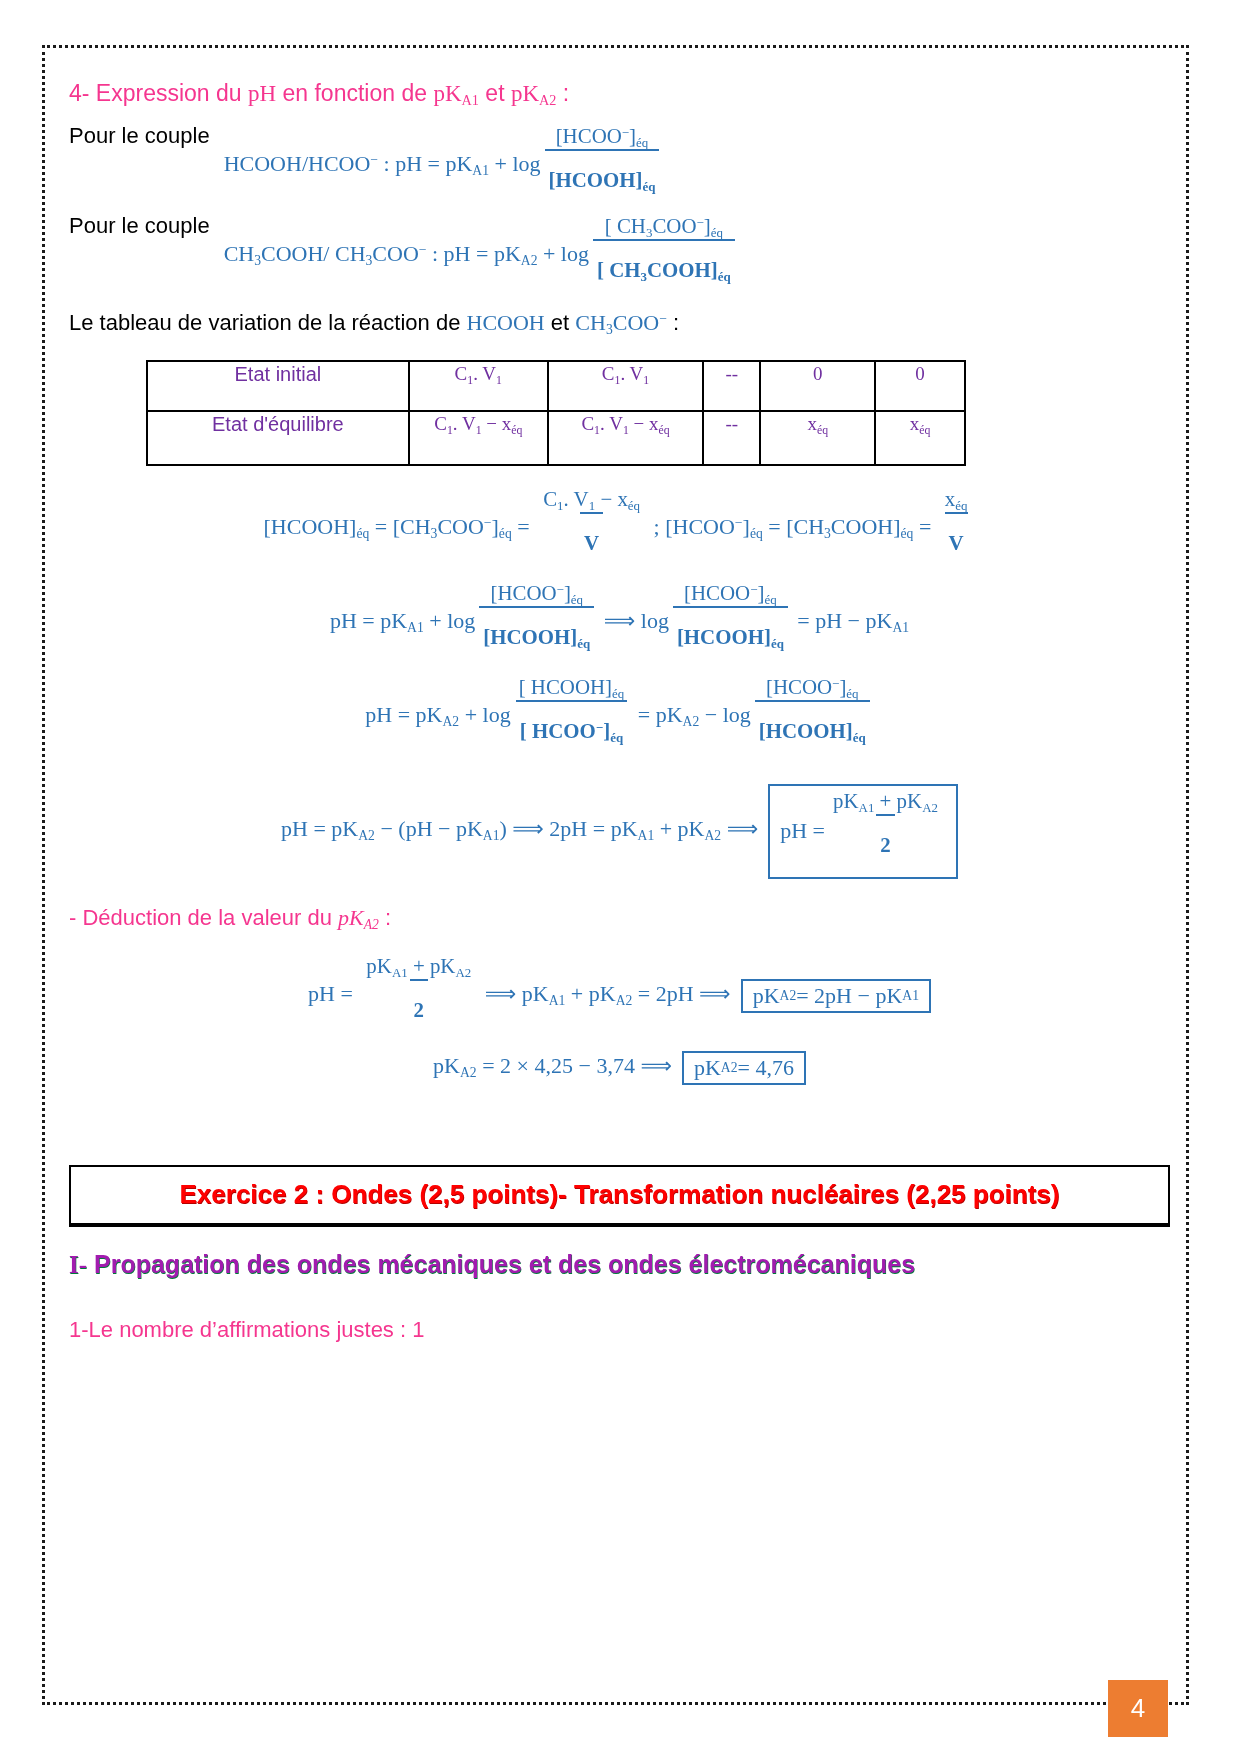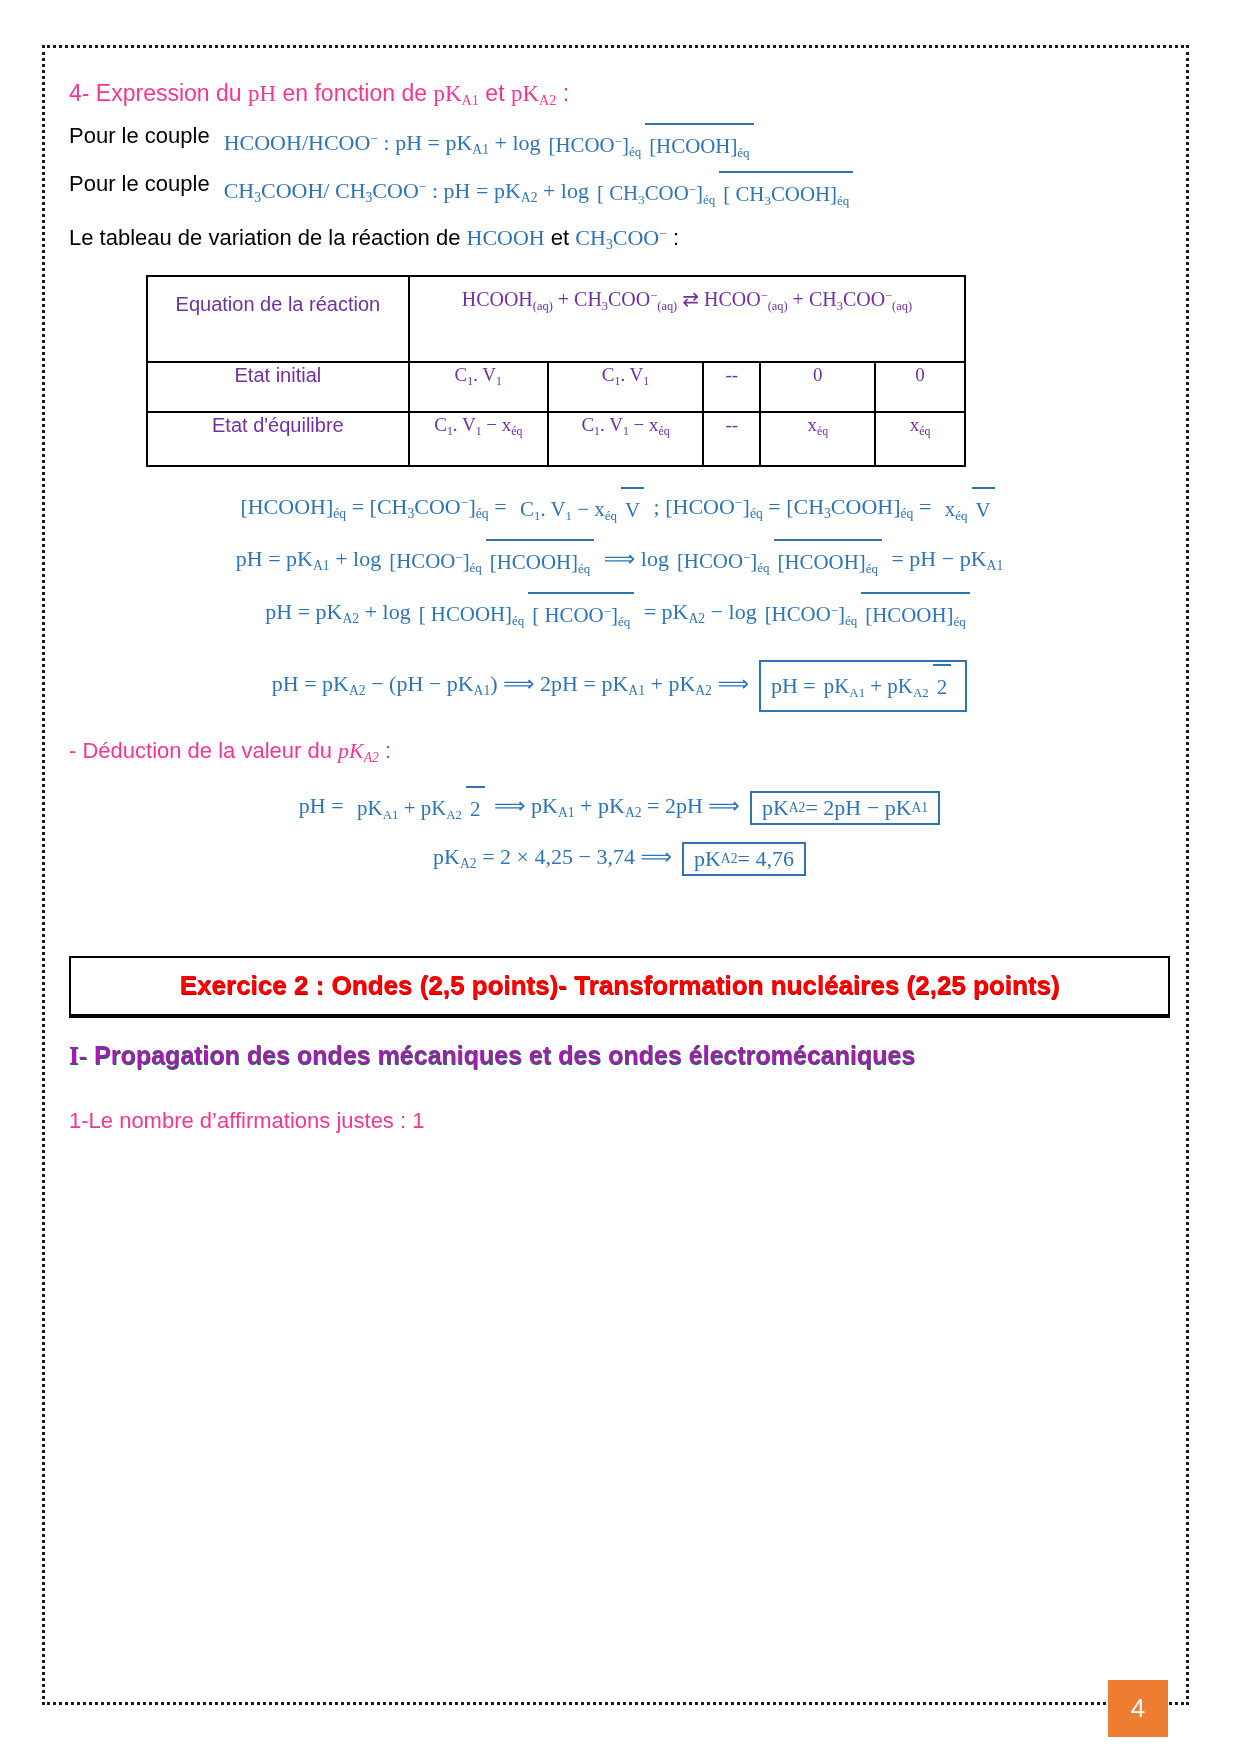--- a/index.html
+++ b/index.html
@@ -9,24 +9,24 @@
   }
   #frame{
     position:absolute;left:42px;top:45px;right:51px;bottom:49px;
     border:3px dotted #1a1a1a;
   }
   #content{position:relative;height:100%;padding:0 16px 0 24px;box-sizing:border-box;}
 
   sub{font-size:0.62em;vertical-align:-0.3em;line-height:0;}
   sup{font-size:0.62em;vertical-align:0.5em;line-height:0;}
 
-  .frac{display:inline-flex;align-items:center;vertical-align:middle;
+  .frac{display:inline-flex;flex-direction:column;align-items:center;vertical-align:middle;
         margin:0 4px;line-height:1.25;font-size:0.95em;text-align:center;}
   .fnum{display:block;padding:0 4px;}
-  .fden{display:block;border-top:2px solid currentColor;padding:8px 4px;}
+  .fden{display:block;border-top:2px solid currentColor;padding:16px 4px;font-weight:bold;}
 
   .doc-title{margin-top:32px;font-size:23px;color:#f5368f;}
   .doc-title .m{font-family:"Liberation Serif",serif;}
 
   .couple{margin-top:16px;font-size:22px;display:flex;align-items:flex-start;}
   .couple.second{margin-top:4px;}
   .couple .label{white-space:pre;}
   .couple .math{font-family:"Liberation Serif",serif;color:#2e74b5;margin-left:14px;}
 
   .intro{margin-top:10px;font-size:22px;}
@@ -104,24 +104,20 @@
       <table class="ri">
         <colgroup>
           <col style="width:32%">
             <col style="width:17%">
             <col style="width:19%">
             <col style="width:7%">
             <col style="width:14%">
             <col style="width:11%">
         </colgroup>
         <tbody>
-            <tr>
-          <td class="hlabel">Equation de la réaction</td>
-          <td class="heq" colspan="5">HCOOH<sub>(aq)</sub> + CH<sub>3</sub>COO<sup>−</sup><sub>(aq)</sub>  ⇄  HCOO<sup>−</sup><sub>(aq)</sub> + CH<sub>3</sub>COO<sup>−</sup><sub>(aq)</sub></td>
-        </tr>
         <tr>
           <td class="rlabel">Etat initial</td>
           <td class="rcell">C<sub>1</sub>. V<sub>1</sub></td>
           <td class="rcell">C<sub>1</sub>. V<sub>1</sub></td>
           <td class="rcell">--</td>
           <td class="rcell">0</td>
           <td class="rcell">0</td>
         </tr>
         <tr>
           <td class="rlabel" style="height:50px">Etat d'équilibre</td>

